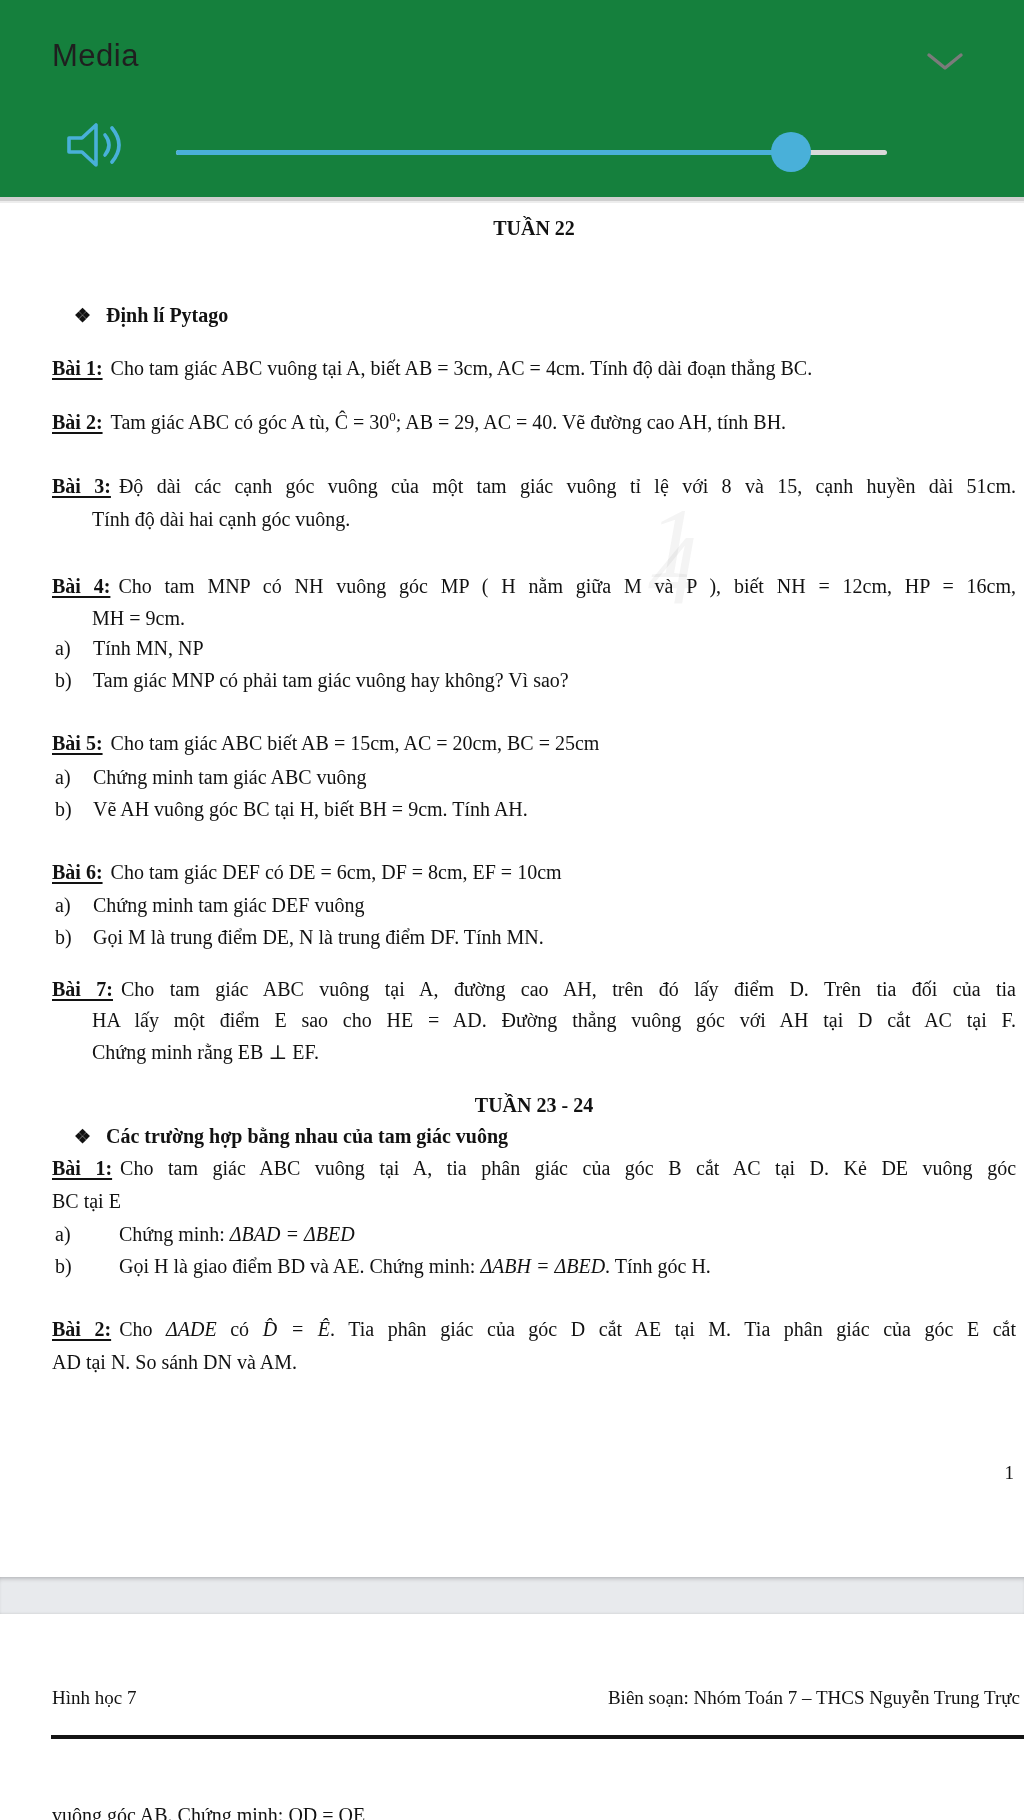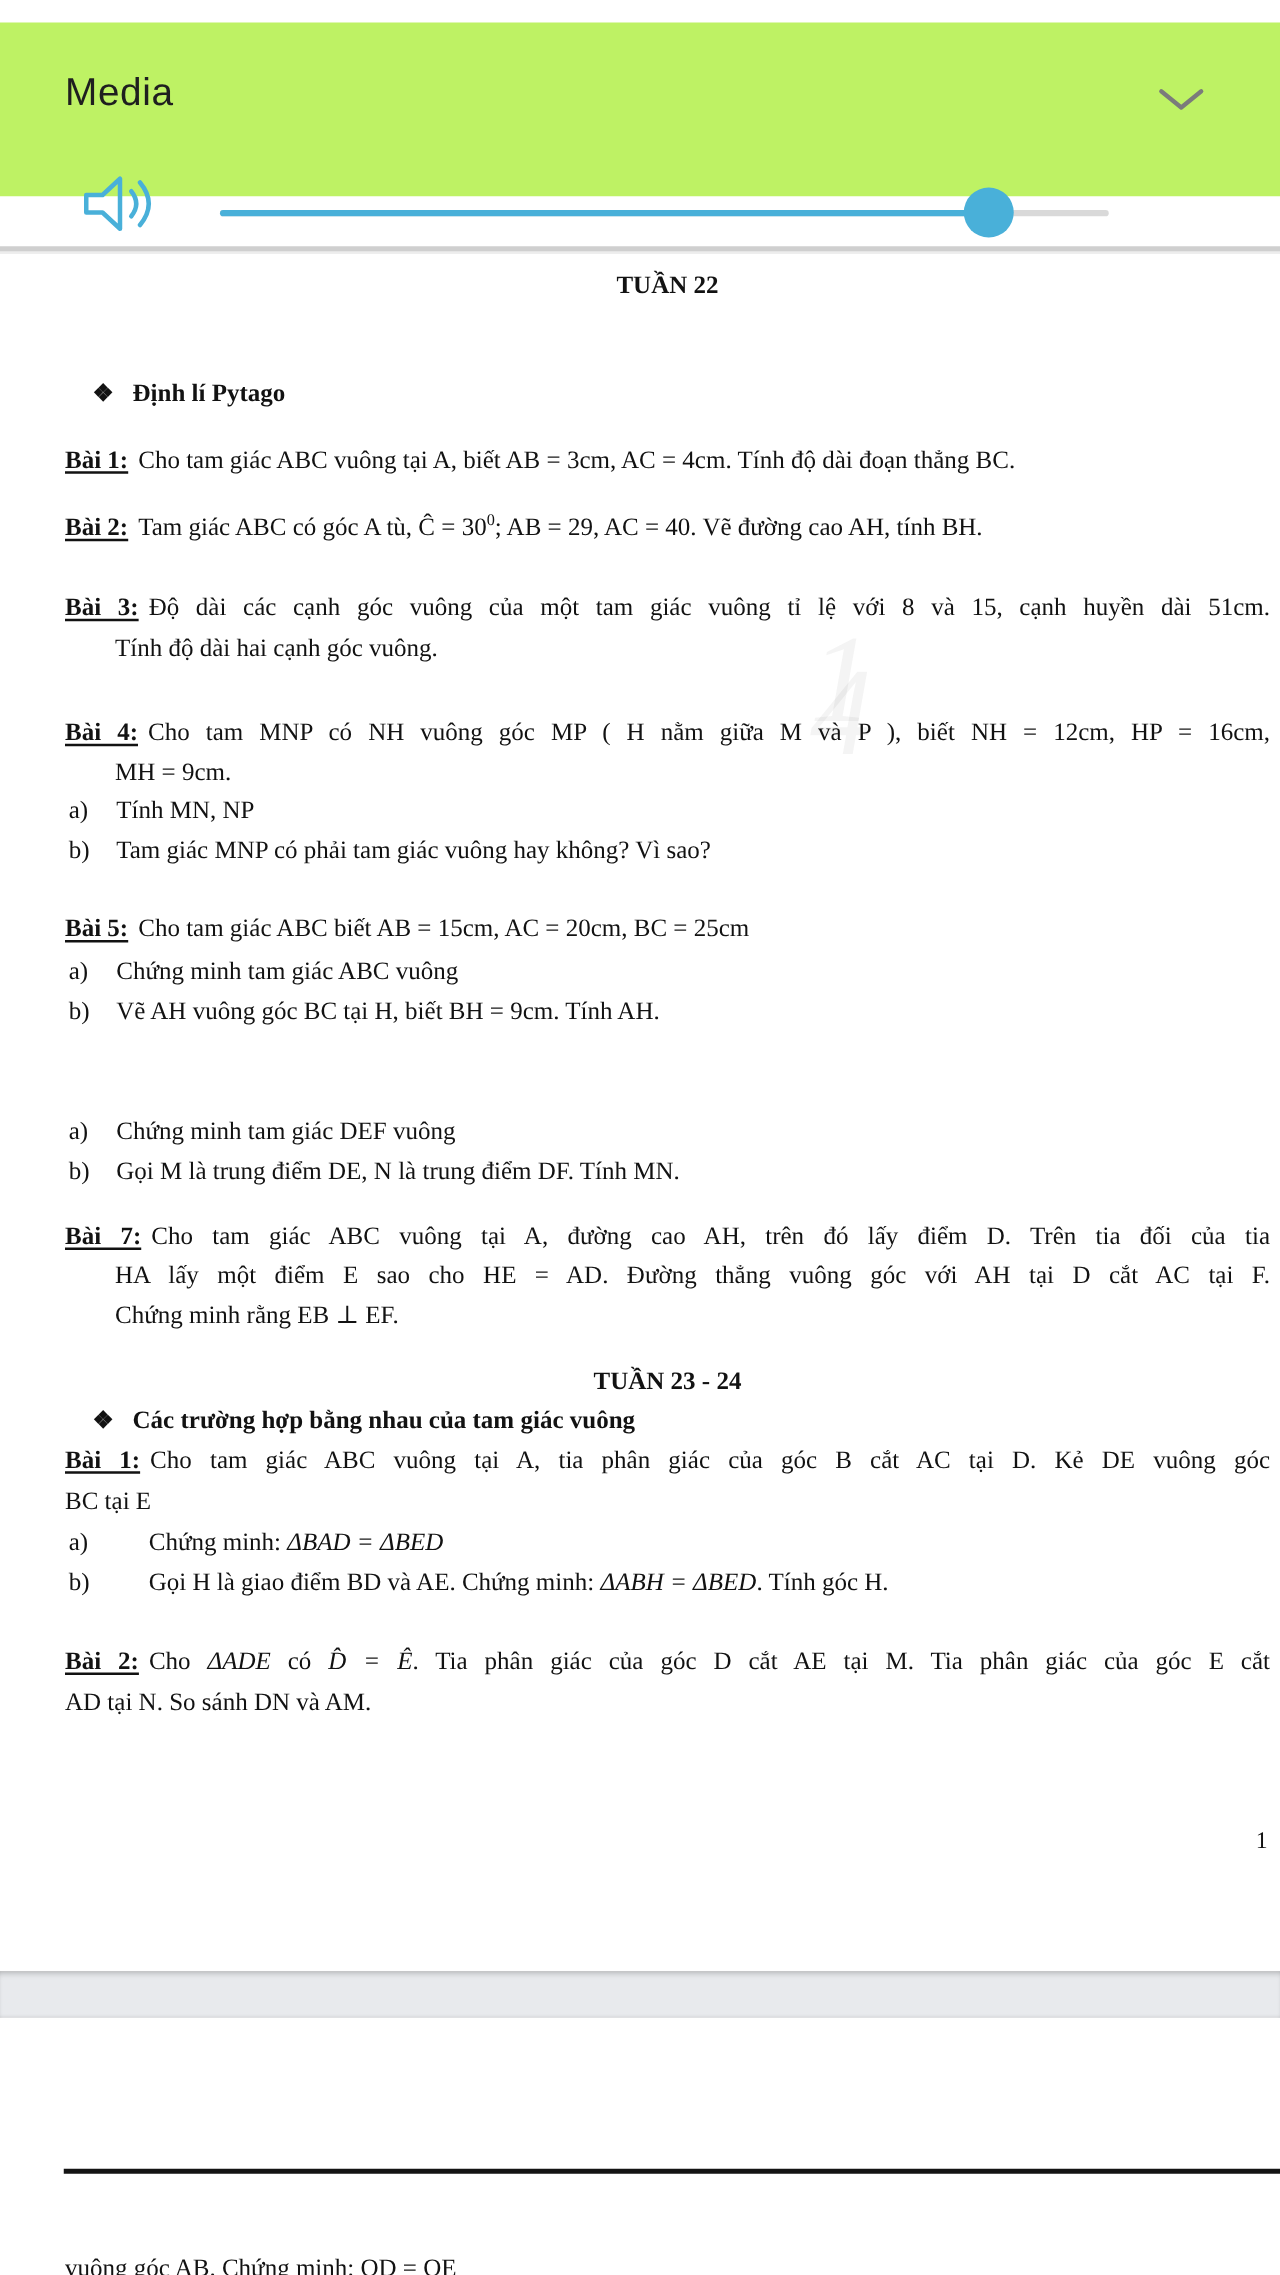--- a/index.html
+++ b/index.html
@@ -1,19 +1,19 @@
 <!DOCTYPE html>
 <html><head>
 <meta charset="utf-8">
 <style>
   html,body{margin:0;padding:0;background:#fff;}
   .screen{position:relative;width:1024px;height:1820px;overflow:hidden;background:#ffffff;
           font-family:"Liberation Sans", sans-serif;}
   
-  .media-panel{position:absolute;left:0;top:18px;width:1024px;height:139px;background:#bef264;}
+  .media-panel{position:absolute;left:0;top:0;width:1024px;height:197px;background:#15803d;}
   .media-title{position:absolute;left:52px;top:38px;font-size:31px;color:#1f1f1f;letter-spacing:.5px;}
   .chevron{position:absolute;left:926px;top:52px;width:38px;height:20px;cursor:pointer;}
   .speaker{position:absolute;left:64px;top:118px;width:62px;height:54px;}
   .slider{position:absolute;left:176px;top:132px;width:711px;height:40px;}
   .slider-track{position:absolute;left:0;top:18px;width:711px;height:5px;border-radius:3px;background:#d9d9d9;}
   .slider-fill{position:absolute;left:0;top:18px;width:615px;height:5px;border-radius:3px;background:#49b0d9;}
   .slider-handle{position:absolute;left:595px;top:0;width:40px;height:40px;border-radius:50%;background:#49b0d9;}
   .panel-divider{position:absolute;left:0;top:197px;width:1024px;height:4px;background:#cfcfcf;
                  border-bottom:2px solid #ededed;}
   
@@ -100,20 +100,23 @@
     <div class="dl" style="left:52px;top:527px;">
       <span class="blabel">Bài 5:</span><span>Cho tam giác ABC biết AB = 15cm, AC = 20cm, BC = 25cm</span>
     </div>
     <div class="dl" style="left:55px;top:561px;">
       <span class="mk">a)</span><span>Chứng minh tam giác ABC vuông</span>
     </div>
     <div class="dl" style="left:55px;top:593px;">
       <span class="mk">b)</span><span>Vẽ AH vuông góc BC tại H, biết BH = 9cm. Tính AH.</span>
     </div>
 
+    <div class="dl" style="left:52px;top:656px;">
+      <span class="blabel">Bài 6:</span><span>Cho tam giác DEF có DE = 6cm, DF = 8cm, EF = 10cm</span>
+    </div>
     <div class="dl" style="left:55px;top:689px;">
       <span class="mk">a)</span><span>Chứng minh tam giác DEF vuông</span>
     </div>
     <div class="dl" style="left:55px;top:721px;">
       <span class="mk">b)</span><span>Gọi M là trung điểm DE, N là trung điểm DF. Tính MN.</span>
     </div>
 
     <div class="jl" style="left:52px;top:773px;width:964px;">
       <span class="blabel">Bài 7:</span><span>Cho tam giác ABC vuông tại A, đường cao AH, trên đó lấy điểm D. Trên tia đối của tia</span>
     </div>
@@ -139,18 +142,22 @@
 
     <div class="jl" style="left:52px;top:1113px;width:964px;">
       <span class="blabel">Bài 2:</span><span>Cho </span><span class="math">ΔADE</span><span> có </span><span class="math">D̂ = Ê</span><span>. Tia phân giác của góc D cắt AE tại M. Tia phân giác của góc E cắt</span>
     </div>
     <div class="dl" style="left:52px;top:1146px;">AD tại N. So sánh DN và AM.</div>
 
     <div class="pagenum">1</div>
 
     <div class="page-band"></div>
 
+    <div class="footer-row">
+      <span>Hình học 7</span>
+      <span>Biên soạn: Nhóm Toán 7 – THCS Nguyễn Trung Trực</span>
+    </div>
     <div class="footer-rule"></div>
 
     <div class="dl" style="left:52px;top:1599px;">vuông góc AB. Chứng minh: OD = OE</div>
 
   </div>
 </div>
 
 </body></html>

